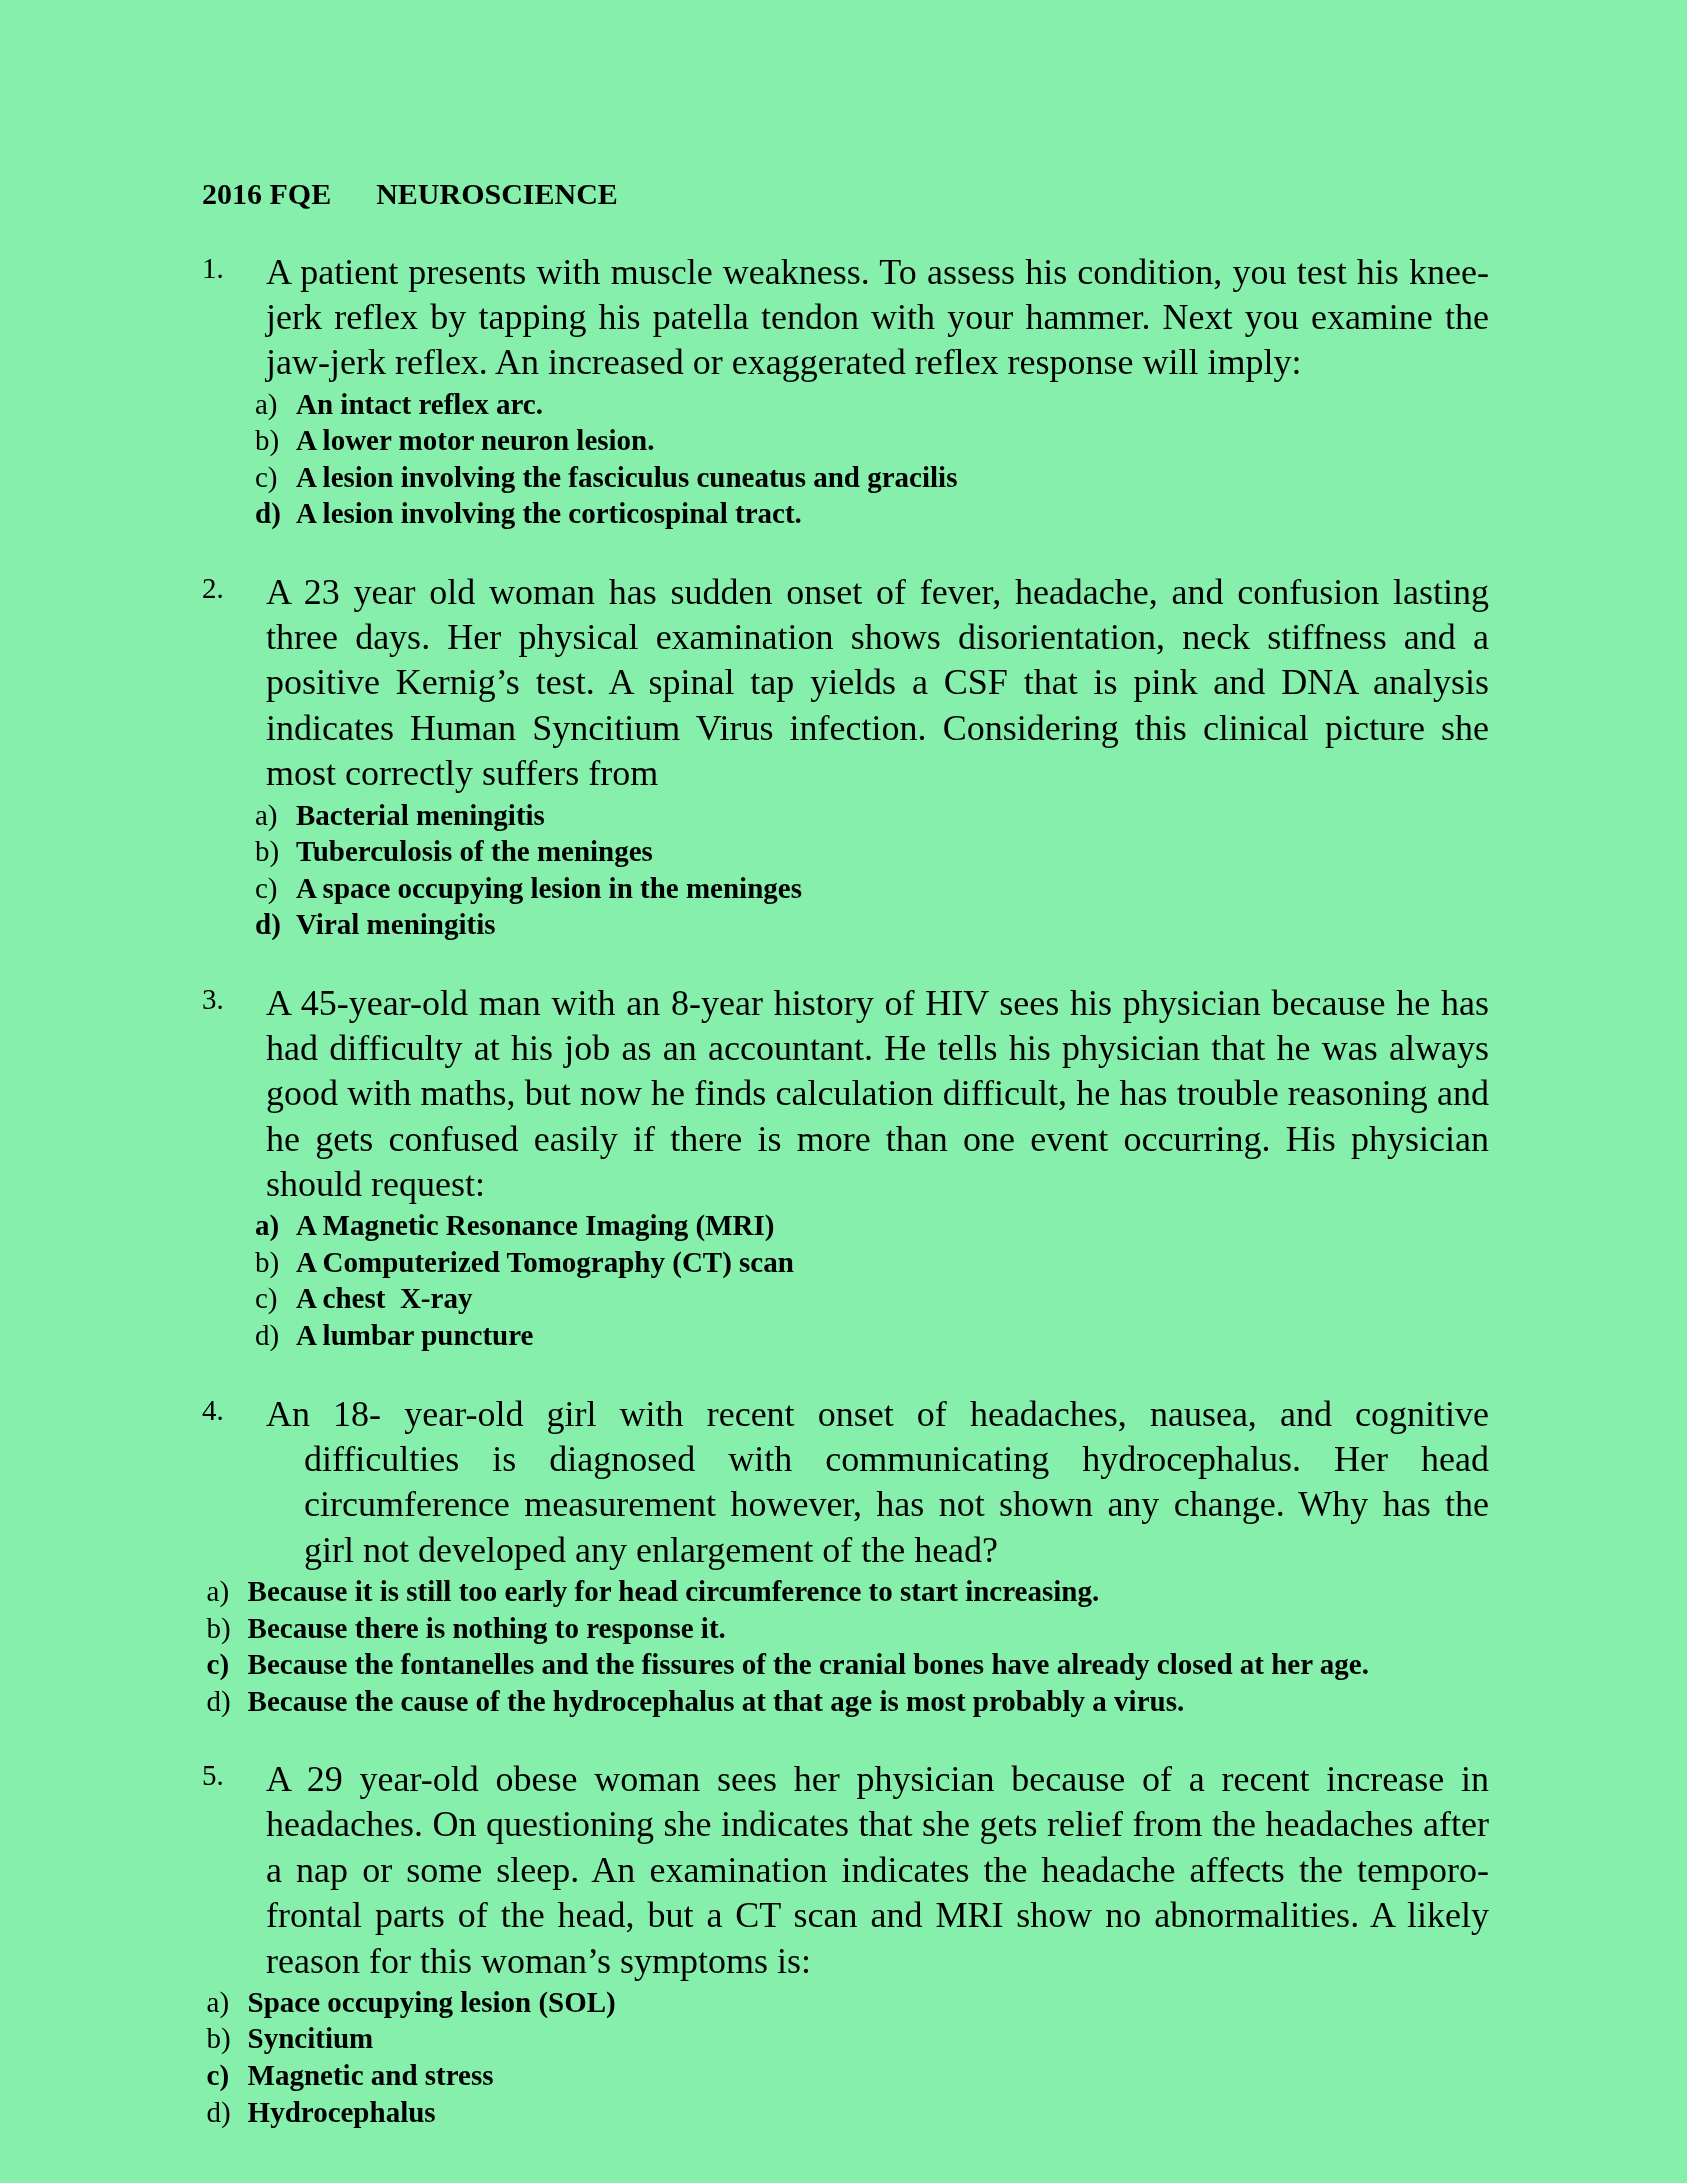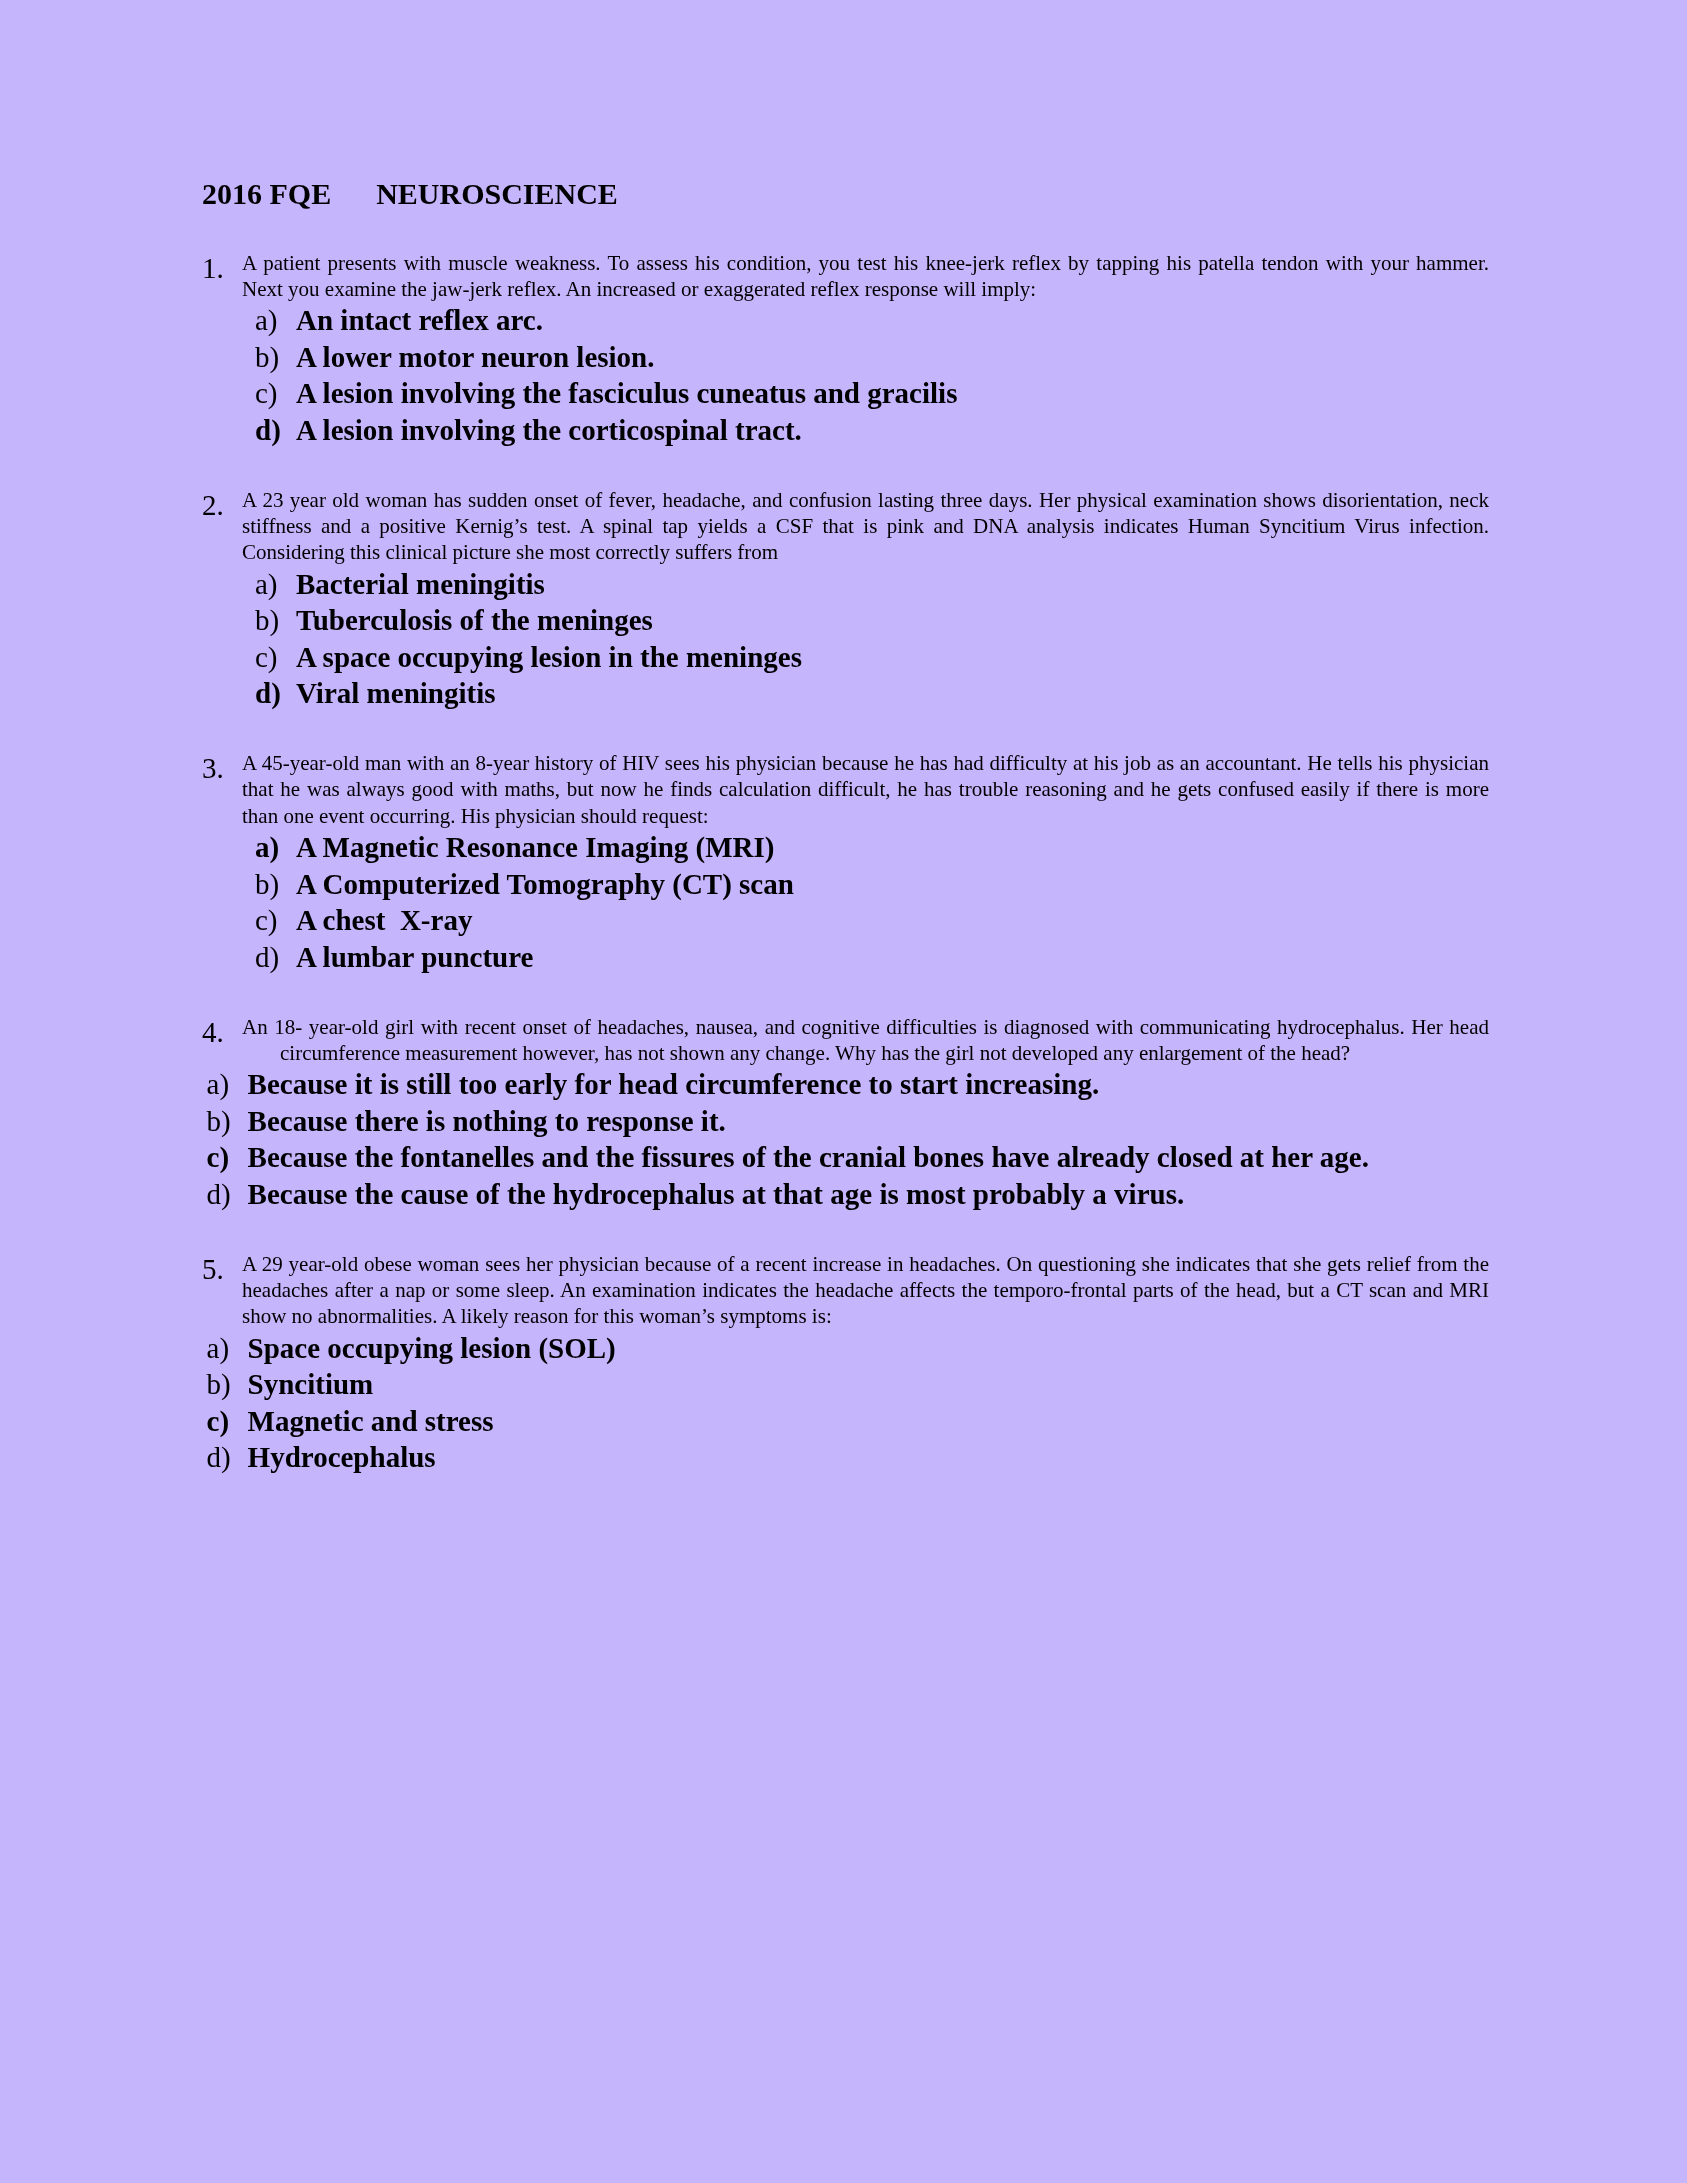--- a/index.html
+++ b/index.html
@@ -8,21 +8,21 @@
     background: #ffffff;
   }
   body {
     font-family: "Liberation Serif", "DejaVu Serif", serif;
     color: #000000;
   }
   .page {
     position: relative;
     width: 1687px;
     height: 2183px;
-    background: #c4b5fd;
+    background: #86efac;
     overflow: hidden;
     box-sizing: border-box;
   }
   .content {
     position: absolute;
     left: 202px;
     top: 177px;
     width: 1287px;
   }
 
@@ -46,25 +46,26 @@
     align-items: flex-start;
   }
   .q-number {
     flex: 0 0 40px;
     font-size: 29px;
     line-height: 1.26;
     text-align: left;
   }
   .q-body {
     flex: 1 1 auto;
-    font-size: 21px;
+    font-size: 36px;
     line-height: 1.26;
     text-align: justify;
     text-justify: inter-word;
     hyphens: none;
+    margin-left: 24px;
   }
   
   .q-body.deep-indent {
     padding-left: 38px;
     text-indent: -38px;
   }
 
   
   .options {
     list-style: none;

